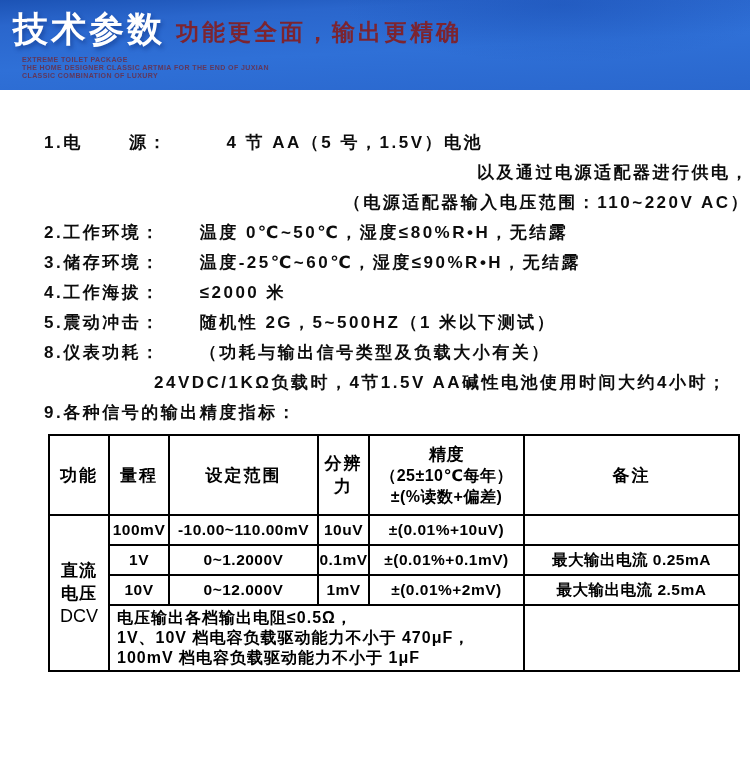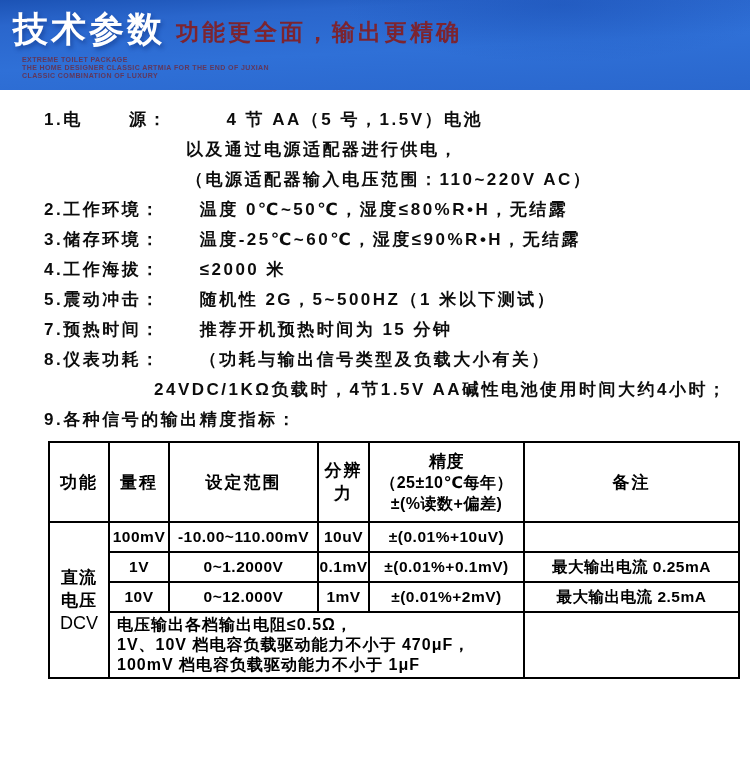--- a/index.html
+++ b/index.html
@@ -17,24 +17,24 @@
   .banner-title{position:absolute;left:13px;top:6px;z-index:2;
           font-size:35px;font-weight:900;letter-spacing:3px;color:#ffffff;
           text-shadow:2px 3px 4px rgba(8,38,110,.45);}
   .banner-subtitle{position:absolute;left:176px;top:17px;z-index:2;
           font-size:23px;font-weight:700;letter-spacing:3px;color:#7c2430;}
   .banner-tagline{position:absolute;left:22px;top:56px;z-index:2;
           font-size:7px;line-height:8px;font-weight:700;letter-spacing:.4px;
           color:rgba(109,43,63,.82);}
 
   
-  .spec-list{padding-top:15px;}
+  .spec-list{padding-top:15px;margin-top:23px;}
   .spec-line{height:30px;line-height:30px;margin-left:44px;
              font-size:17px;font-weight:700;letter-spacing:2.5px;white-space:pre;color:#0d0d0d;}
-  .spec-line.cont1{margin-left:186px;}
+  .spec-line.cont1{margin-left:186px;text-align:right;}
   .spec-line.cont8{margin-left:154px;}
 
   
   table.spec-table{border-collapse:collapse;table-layout:fixed;width:690px;
                    margin:6px 0 0 48px;color:#000;font-weight:700;}
   .spec-table th,.spec-table td{border:2px solid #000;text-align:center;vertical-align:middle;
                    padding:0;font-size:16px;letter-spacing:1px;overflow:hidden;}
   .spec-table thead th{height:78px;font-size:17px;letter-spacing:2px;font-weight:700;}
   .acc-head div{line-height:21px;font-size:16px;letter-spacing:0.5px;}
   .acc-head div:first-child{font-size:17px;}
@@ -60,21 +60,20 @@
   </header>
 
   <main class="spec-list">
     <div class="spec-line">1.电　　 源：　　　4 节 AA（5 号，1.5V）电池</div>
     <div class="spec-line cont1">以及通过电源适配器进行供电，</div>
     <div class="spec-line cont1">（电源适配器输入电压范围：110~220V AC）</div>
     <div class="spec-line">2.工作环境：　　温度 0℃~50℃，湿度≤80%R•H，无结露</div>
     <div class="spec-line">3.储存环境：　　温度-25℃~60℃，湿度≤90%R•H，无结露</div>
     <div class="spec-line">4.工作海拔：　　≤2000 米</div>
     <div class="spec-line">5.震动冲击：　　随机性 2G，5~500HZ（1 米以下测试）</div>
-    <div class="spec-line">7.预热时间：　　推荐开机预热时间为 15 分钟</div>
     <div class="spec-line">8.仪表功耗：　　（功耗与输出信号类型及负载大小有关）</div>
     <div class="spec-line cont8">24VDC/1KΩ负载时，4节1.5V AA碱性电池使用时间大约4小时；</div>
     <div class="spec-line">9.各种信号的输出精度指标：</div>
   </main>
 
   <table class="spec-table">
     <colgroup>
       <col style="width:60px">
         <col style="width:60px">
         <col style="width:149px">

